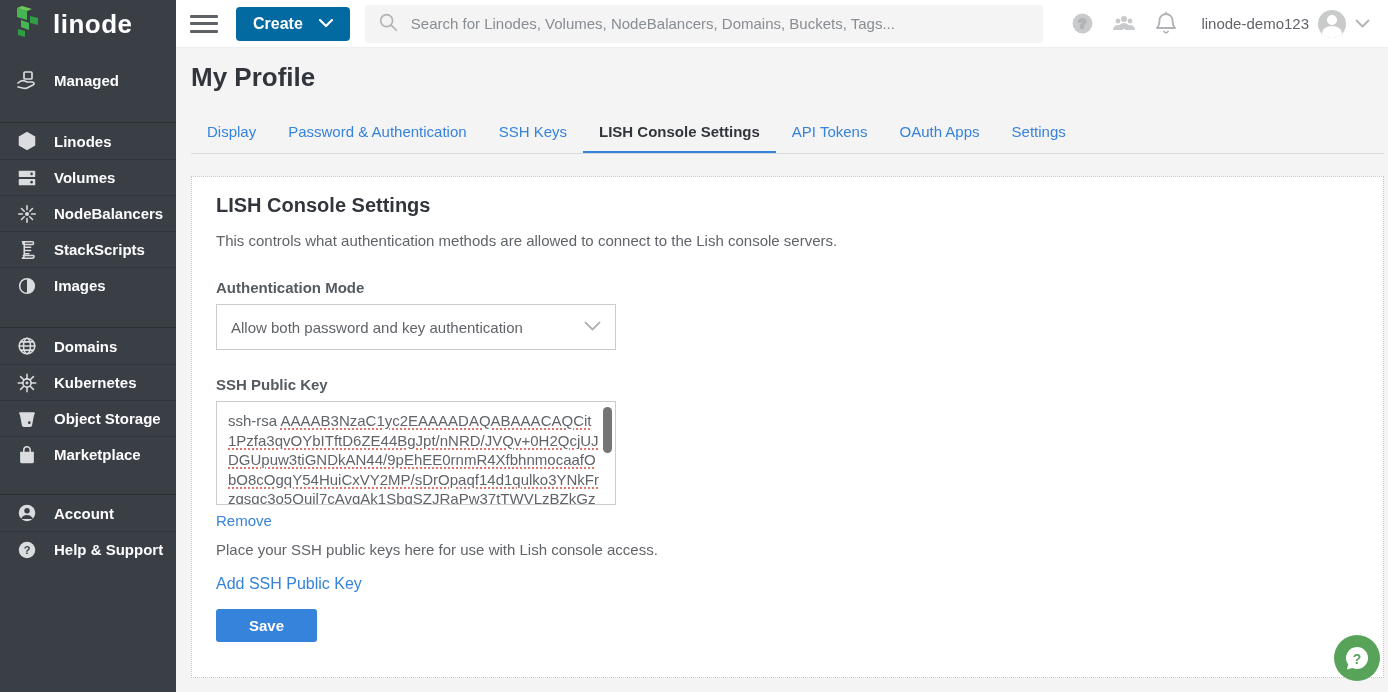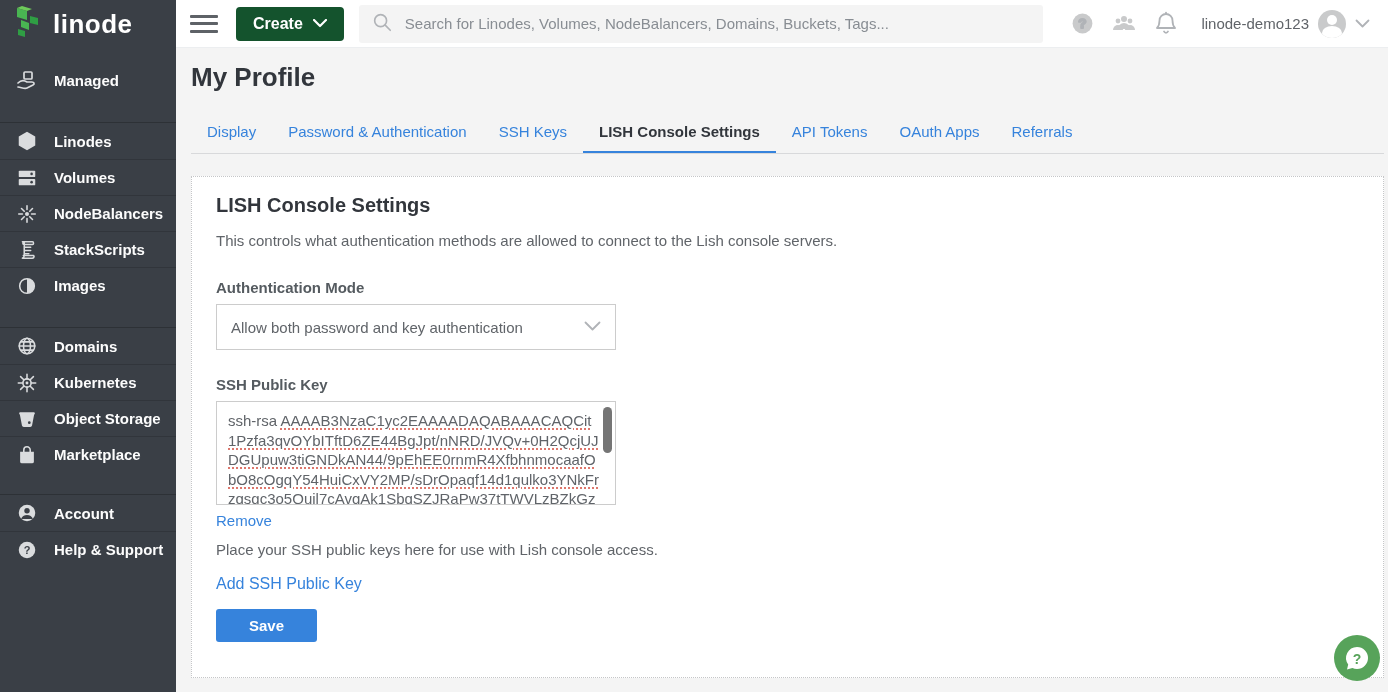--- a/index.html
+++ b/index.html
@@ -26,23 +26,23 @@
     stroke-linecap:round; stroke-linejoin:round; }
   .nav-label { color:#fcfcfc; font-size:15px; font-weight:700; white-space:nowrap; }
 
   
   .topbar { position:absolute; left:176px; top:0; width:1212px; height:48px;
     background:#fff; display:flex; align-items:center; padding:0 18px 0 14px;
     border-bottom:1px solid #eceef0; }
   .hamburger { width:28px; height:18px; display:flex; flex-direction:column;
     justify-content:space-between; cursor:pointer; margin-right:18px; }
   .hamburger span { height:3px; background:#5e6267; border-radius:1px; }
-  .create-btn { background:#14532d; color:#fff; font-size:16px; font-weight:700;
+  .create-btn { background:#0369a1; color:#fff; font-size:16px; font-weight:700;
     border:none; border-radius:4px; height:34px; padding:0 17px; display:flex;
-    align-items:center; gap:10px; cursor:pointer; font-family:inherit; }
+    align-items:center; gap:16px; cursor:pointer; font-family:inherit; }
   .search-wrap { flex:1; margin:0 18px 0 15px; background:#f4f4f4; height:38px;
     border-radius:3px; display:flex; align-items:center; padding:0 12px;justify-content:flex-end; }
   .search-wrap input { border:none; background:transparent; outline:none;
     flex:1; margin-left:12px; font-size:15px; color:#3a3f46; font-family:inherit; }
   .search-wrap input::placeholder { color:#888d93; opacity:1; }
   .tb-icon { width:42px; height:40px; display:flex; align-items:center;
     justify-content:center; cursor:pointer; flex:none; }
   .user-menu { display:flex; align-items:center; gap:9px; margin-left:14px;
     cursor:pointer; flex:none; }
   .username { color:#606469; font-size:15px; }
@@ -300,21 +300,21 @@
 <main class="main">
   <h1 class="page-title">My Profile</h1>
 
   <div class="tabs">
     <div class="tab">Display</div>
     <div class="tab">Password &amp; Authentication</div>
     <div class="tab">SSH Keys</div>
     <div class="tab active">LISH Console Settings</div>
     <div class="tab">API Tokens</div>
     <div class="tab">OAuth Apps</div>
-    <div class="tab">Referrals</div>
+    <div class="tab">Settings</div>
   </div>
   <div class="tabs-rule"></div>
 
   <section class="card">
     <h2>LISH Console Settings</h2>
     <p class="desc">This controls what authentication methods are allowed to connect to the Lish console servers.</p>
 
     <label class="field-label auth-label">Authentication Mode</label>
     <div class="select">
       <span class="value">Allow both password and key authentication</span>

